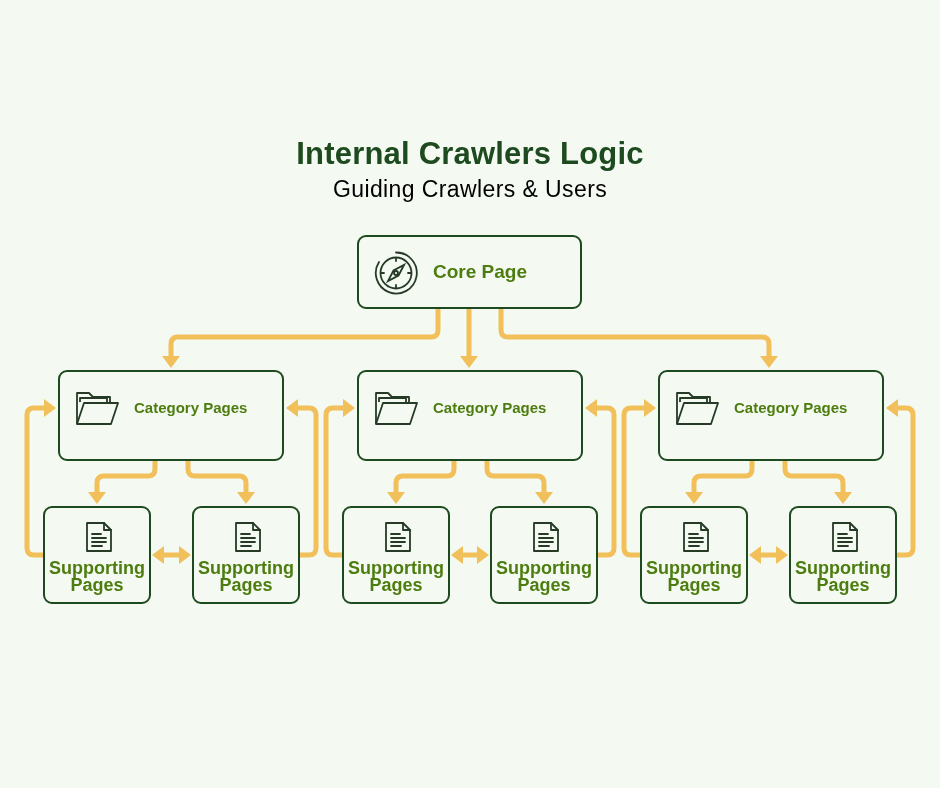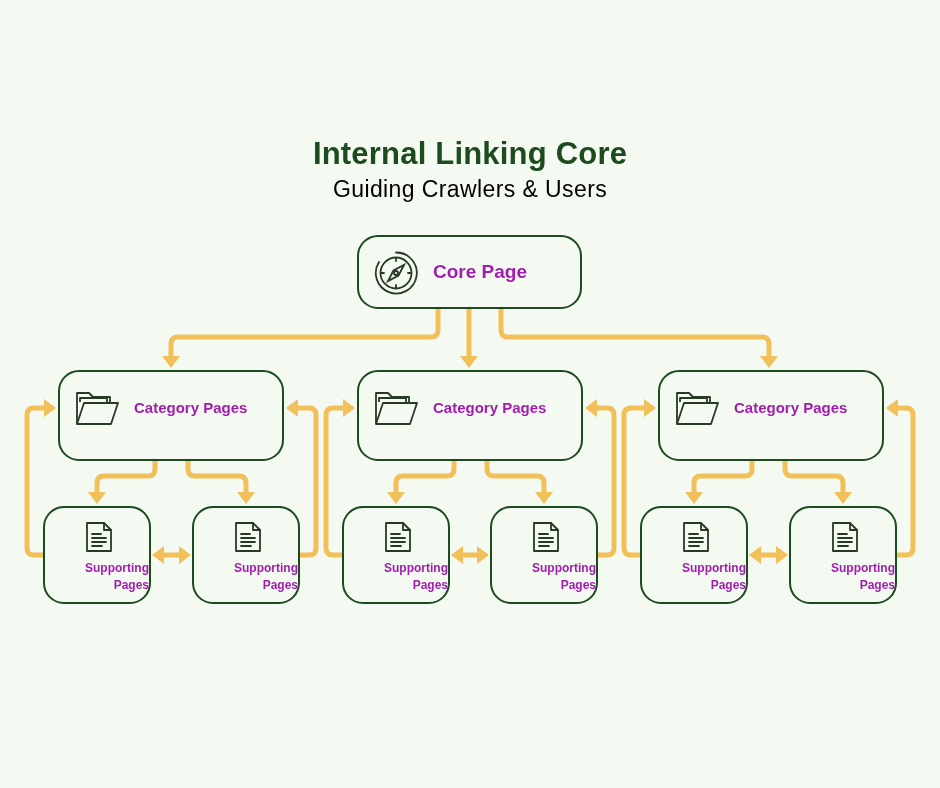--- a/index.html
+++ b/index.html
@@ -13,32 +13,32 @@
   .title {
     position: absolute; left: 0; width: 940px; top: 136px; text-align: center;
     font-size: 31px; font-weight: bold; color: #1d4a1e; letter-spacing: 0.2px;
   }
   .subtitle {
     position: absolute; left: 0; width: 940px; top: 176px; text-align: center;
     font-size: 23px; color: #000000; letter-spacing: 0.4px;
   }
   .node {
     position: absolute; box-sizing: border-box;
-    border: 2.5px solid #1d4a1e; border-radius: 21px;
-    background: #f4faf2; color: #a21caf;
+    border: 2.5px solid #1d4a1e; border-radius: 9px;
+    background: #f4faf2; color: #4d7c0f;
   }
   .node-core { left: 357px; top: 235px; width: 225px; height: 74px; }
   .node-cat { width: 226px; height: 91px; top: 370px; }
   .node-sup { width: 108px; height: 98px; top: 506px; }
   .node .lbl { position: absolute; font-weight: bold; }
   .node-core .lbl { left: 74px; top: 24px; font-size: 19px; }
   .node-cat .lbl { left: 74px; top: 27px; font-size: 15px; }
   .node-sup .lbl {
-    left: 0; right: 0; top: 52px; text-align: right;
-    font-size: 12px; line-height: 17px;
+    left: 0; right: 0; top: 52px; text-align: center;
+    font-size: 18px; line-height: 17px;
   }
   .ico { position: absolute; }
   .node-core .ico { left: 14px; top: 13px; width: 46px; height: 46px; }
   .node-cat .ico { left: 14px; top: 16px; width: 46px; height: 40px; }
   .node-sup .ico { left: 39px; top: 12px; width: 30px; height: 34px; }
   svg.links { position: absolute; left: 0; top: 0; }
 </style>
 </head>
 <body>
 
@@ -82,21 +82,21 @@
         <polygon points="585,408 597,399 597,417" stroke-linejoin="round"></polygon>
         <polygon points="694,504 685,492 703,492" stroke-linejoin="round"></polygon>
         <polygon points="843,504 834,492 852,492" stroke-linejoin="round"></polygon>
         <polygon points="749,555 761,546 761,564" stroke-linejoin="round"></polygon>
         <polygon points="788,555 776,546 776,564" stroke-linejoin="round"></polygon>
         <polygon points="656,408 644,399 644,417" stroke-linejoin="round"></polygon>
         <polygon points="886,408 898,399 898,417" stroke-linejoin="round"></polygon>
       </g>
   </svg>
 
-  <div class="title">Internal Linking Core</div>
+  <div class="title">Internal Crawlers Logic</div>
   <div class="subtitle">Guiding Crawlers &amp; Users</div>
 
   <div class="node node-core">
     <svg class="ico" viewBox="0 0 46 46">
       <g fill="none" stroke="#263a26" stroke-width="1.8" stroke-linecap="round">
         <path d="M23 2.5 A20.5 20.5 0 1 1 6 12"></path>
         <circle cx="23" cy="23" r="15.5"></circle>
         <line x1="23" y1="8" x2="23" y2="11"></line>
         <line x1="23" y1="35" x2="23" y2="38"></line>
         <line x1="8" y1="23" x2="11" y2="23"></line>

